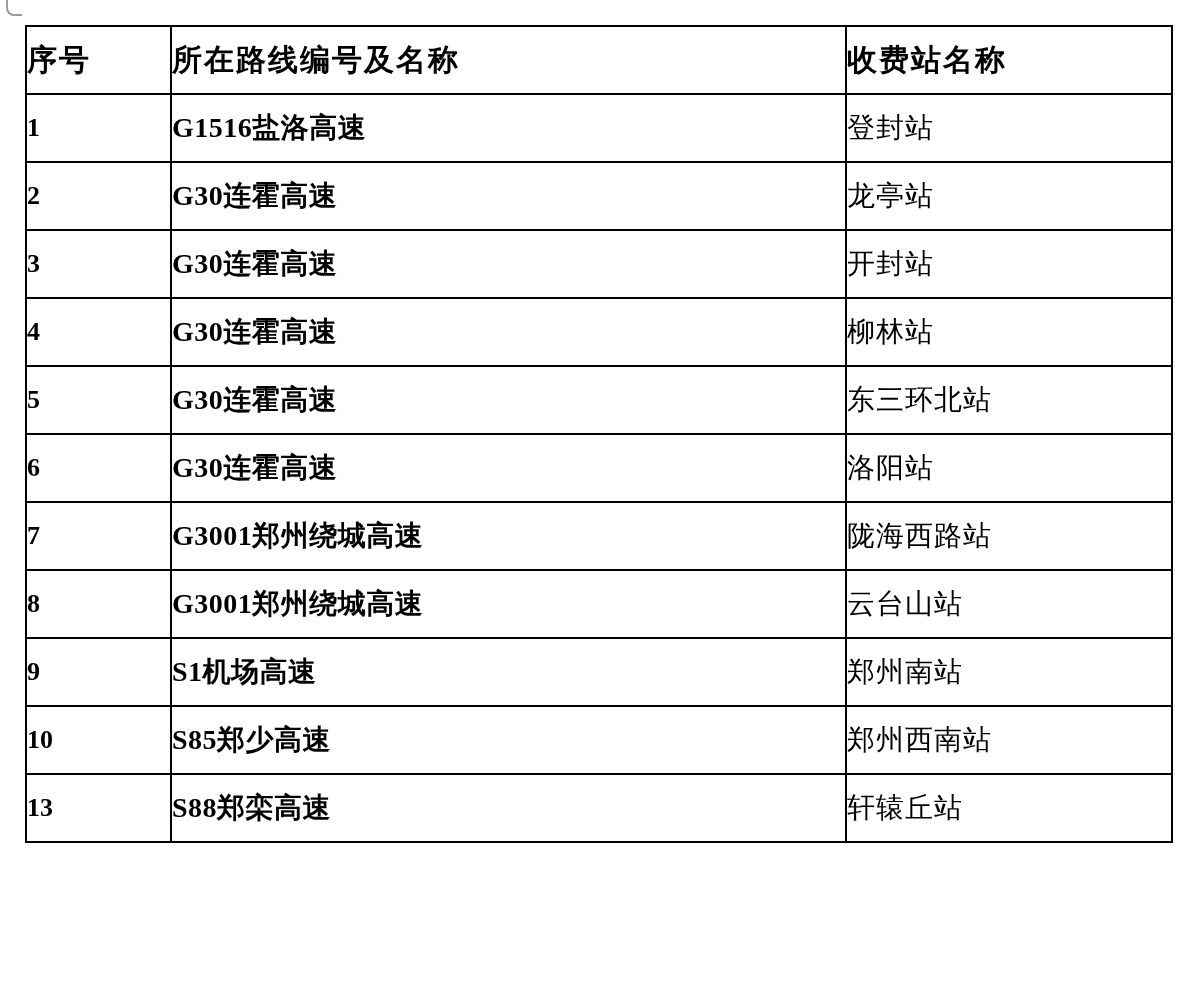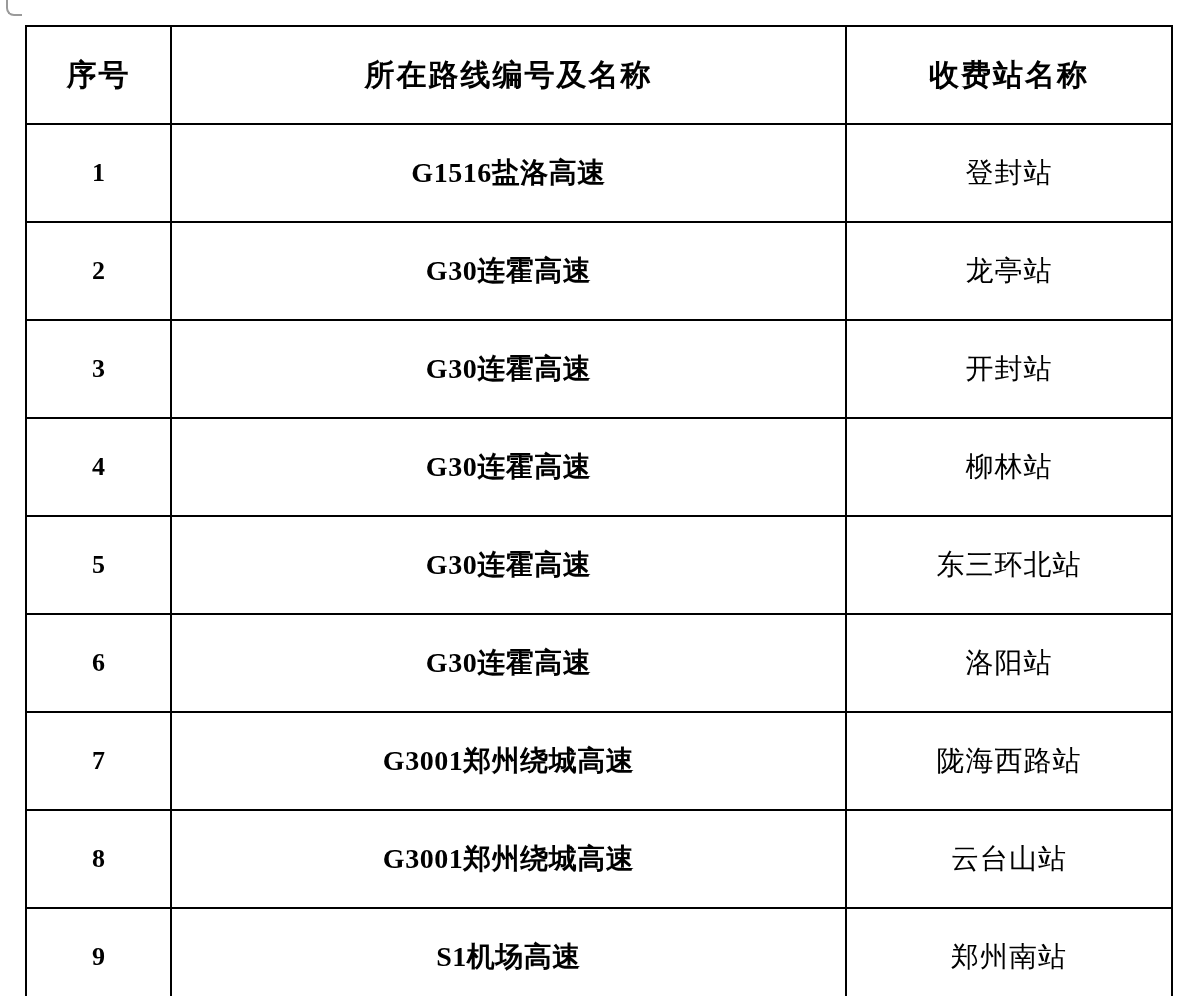--- a/index.html
+++ b/index.html
@@ -45,23 +45,22 @@
 
   table.data-table {
     border-collapse: collapse;
     width: 100%;
     table-layout: fixed;
   }
 
   table.data-table td,
   table.data-table th {
     border: 2px solid #000000;
-    text-align: center;
     vertical-align: middle;
-    padding: 15px;
+    padding: 0;
     height: 66px;
     line-height: 1.2;
   }
 
   
   col.c-index { width: 145px; }
   col.c-route { width: 675px; }
   col.c-station { width: 326px; }
 
   thead td {
@@ -149,17 +148,27 @@
         <tr>
           <td class="cell-index">8</td>
           <td class="cell-route">G3001郑州绕城高速</td>
           <td class="cell-station">云台山站</td>
         </tr>
         <tr>
           <td class="cell-index">9</td>
           <td class="cell-route">S1机场高速</td>
           <td class="cell-station">郑州南站</td>
         </tr>
+        <tr>
+          <td class="cell-index">10</td>
+          <td class="cell-route">S85郑少高速</td>
+          <td class="cell-station">郑州西南站</td>
+        </tr>
+        <tr>
+          <td class="cell-index">13</td>
+          <td class="cell-route">S88郑栾高速</td>
+          <td class="cell-station">轩辕丘站</td>
+        </tr>
       </tbody>
     </table>
   </div>
 
 </div>
 
 </body></html>

